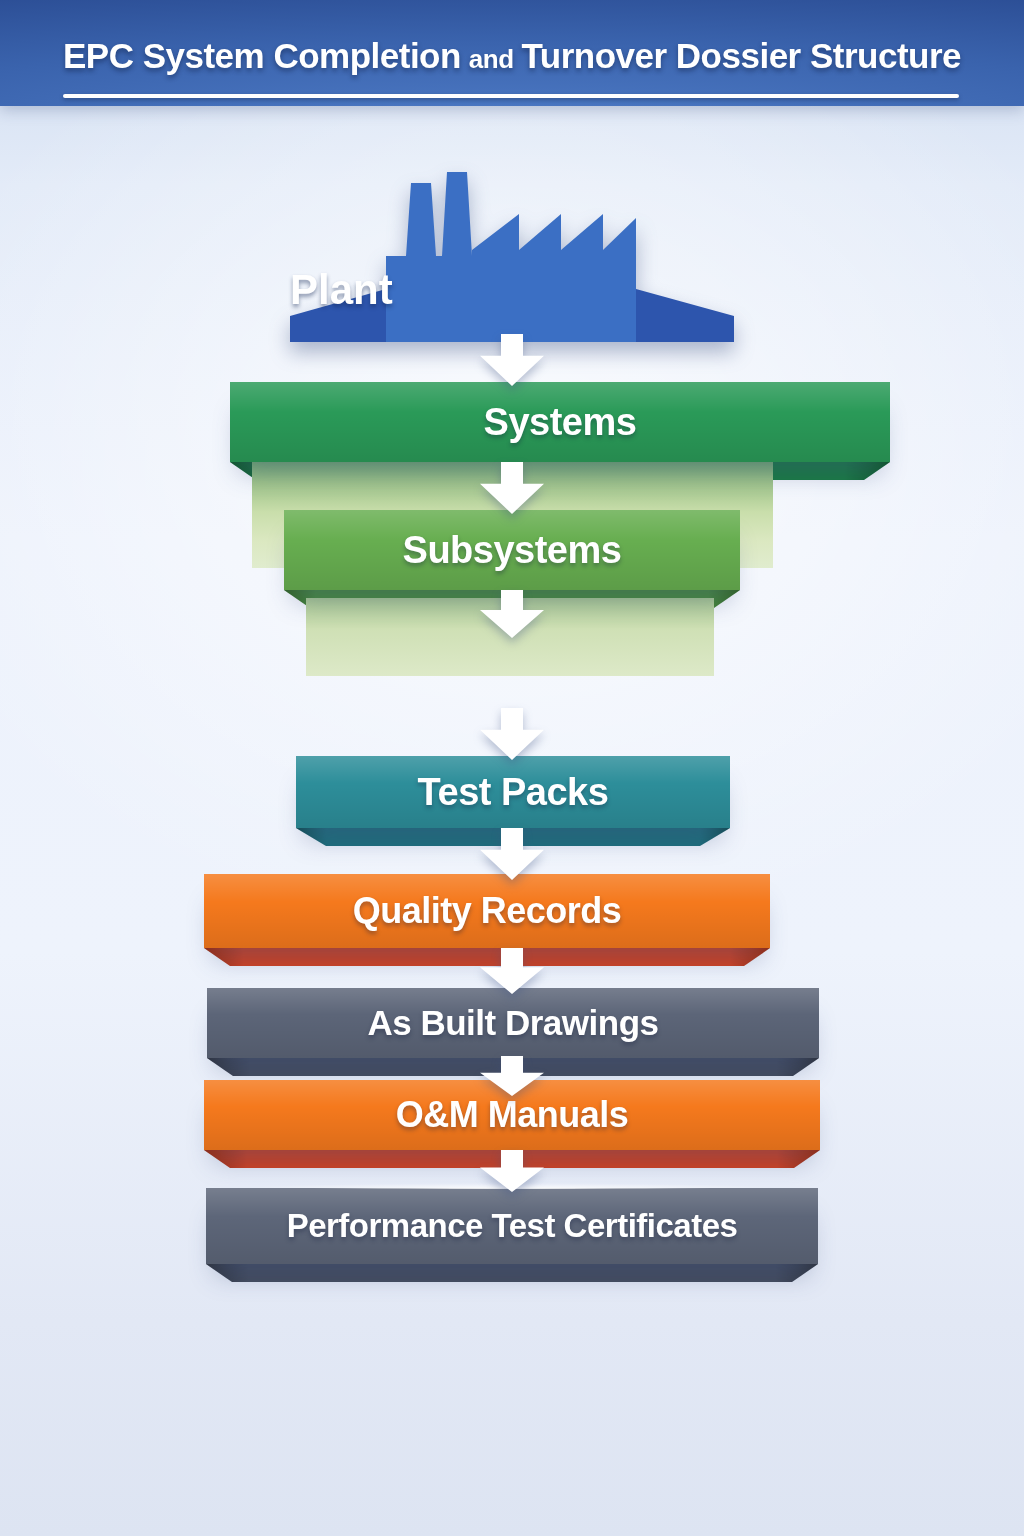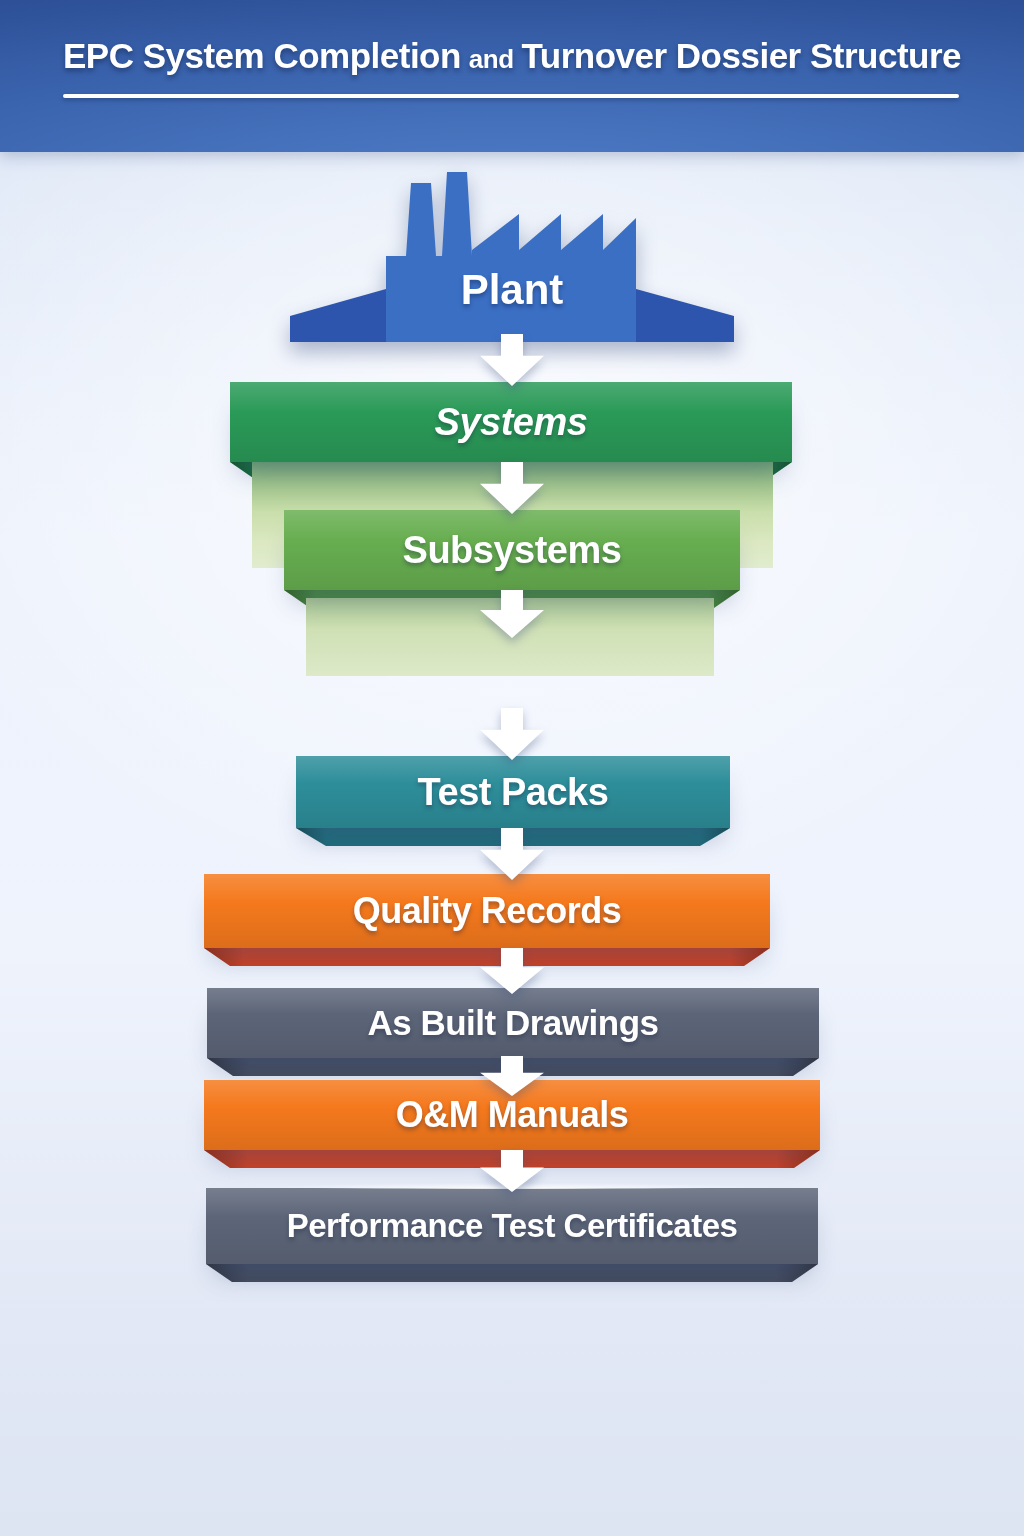--- a/index.html
+++ b/index.html
@@ -3,57 +3,57 @@
 <meta charset="utf-8">
 <style>
   html,body{margin:0;padding:0;}
   body{font-family:"Liberation Sans","DejaVu Sans",sans-serif;}
   #canvas{position:relative;width:1024px;height:1536px;overflow:hidden;
     background:
       radial-gradient(90% 45% at 50% 30%, rgba(255,255,255,.75) 0%, rgba(255,255,255,0) 70%),
       linear-gradient(180deg,#cfdcf0 0%,#e3ebf8 12%,#edf2fc 35%,#eef3fc 62%,#e2e8f5 86%,#dde4f2 100%);}
 
   
-  #header{position:absolute;left:0;top:0;width:1024px;height:152px;
+  #header{position:absolute;left:0;top:0;width:1024px;height:106px;
     background:radial-gradient(150% 180% at 50% 120%, #4f7cc7 0%, #3a63ad 45%, #2b4d94 78%, #243f7e 100%);
     box-shadow:0 4px 14px rgba(40,60,110,.25);}
   #title{position:absolute;left:0;top:36px;width:1024px;text-align:center;color:#fff;
     font-weight:bold;letter-spacing:-.5px;text-shadow:0 3px 5px rgba(10,25,60,.45);white-space:nowrap;}
   #title .big{font-size:35px;}
   #title .small{font-size:26px;padding:0 4px;}
   #underline{position:absolute;left:63px;top:94px;width:896px;height:4px;background:#fff;
     border-radius:2px;box-shadow:0 2px 4px rgba(10,25,60,.35);}
 
   
   #plant{position:absolute;left:290px;top:170px;width:444px;height:175px;}
   #plant svg{display:block;filter:drop-shadow(0 10px 10px rgba(60,80,130,.40));}
   #plant .wing{fill:var(--plant-wing,#2d55ad);}
   #plant .body{fill:var(--plant-body,#3b6fc4);}
-  #plant-label{position:absolute;left:290px;top:266px;width:444px;text-align:center;color:#fff;
+  #plant-label{position:absolute;left:290px;top:266px;width:444px;text-align:left;color:#fff;
     font-size:42px;font-weight:bold;text-shadow:0 3px 4px rgba(15,35,80,.45);z-index:4;}
 
   
   .panel{position:absolute;z-index:2;}
   #panel1{left:252px;top:460px;width:521px;height:108px;
     background:linear-gradient(180deg,#6ea96e 0%,#9cc288 20%,#c9deab 48%,#dbe8c1 75%,#e0ecce 100%);}
   #panel2{left:306px;top:598px;width:408px;height:78px;
     background:linear-gradient(180deg,#a9c991 0%,#cfe0b5 40%,#dde9c8 100%);}
 
   
   .bar{position:absolute;}
   .face{position:relative;z-index:3;height:var(--h);display:flex;align-items:center;justify-content:center;
     background:linear-gradient(180deg,rgba(255,255,255,.16) 0%,rgba(255,255,255,0) 38%,rgba(0,0,0,.10) 100%),var(--bar,#888);
     box-shadow:0 20px 26px -10px rgba(60,80,130,.38);}
   .bar-label{color:#fff;font-weight:bold;font-size:var(--fs,36px);letter-spacing:-.5px;
     text-shadow:0 3px 4px rgba(20,30,60,.35);white-space:nowrap;}
   .bevel{position:relative;z-index:1;height:var(--bh,18px);
     background:linear-gradient(90deg,rgba(0,0,0,.30) 0%,rgba(0,0,0,0) 7%,rgba(0,0,0,0) 93%,rgba(0,0,0,.30) 100%),var(--bevel,#555);
     clip-path:polygon(0 0,100% 0,calc(100% - var(--cut,26px)) 100%,var(--cut,26px) 100%);}
 
-  #lv-systems{left:230px;top:382px;width:562px;font-style:italic;--h:80px;--fs:38px;}
+  #lv-systems{left:230px;top:382px;width:660px;--h:80px;--fs:38px;}
   #lv-subsystems{left:284px;top:510px;width:456px;--h:80px;--fs:38px;}
   #lv-tags{left:339px;top:634px;width:345px;--h:74px;--fs:41px;--bh:20px;--cut:36px;}
   #lv-test-packs{left:296px;top:756px;width:434px;--h:72px;--fs:38px;--cut:30px;}
   #lv-quality-records{left:204px;top:874px;width:566px;--h:74px;--fs:36px;}
   #lv-as-built-drawings{left:207px;top:988px;width:612px;border-radius:18px;--h:70px;--fs:35px;}
   #lv-om-manuals{left:204px;top:1080px;width:616px;--h:70px;--fs:36px;}
   #lv-performance-test-certificates{left:206px;top:1188px;width:612px;--h:76px;--fs:33px;}
   #lv-performance-test-certificates .face::before{content:"";position:absolute;left:4%;top:-5px;width:92%;height:6px;
     background:radial-gradient(50% 100% at 50% 100%,rgba(255,255,255,.95),rgba(255,255,255,0));border-radius:50%;}
 

